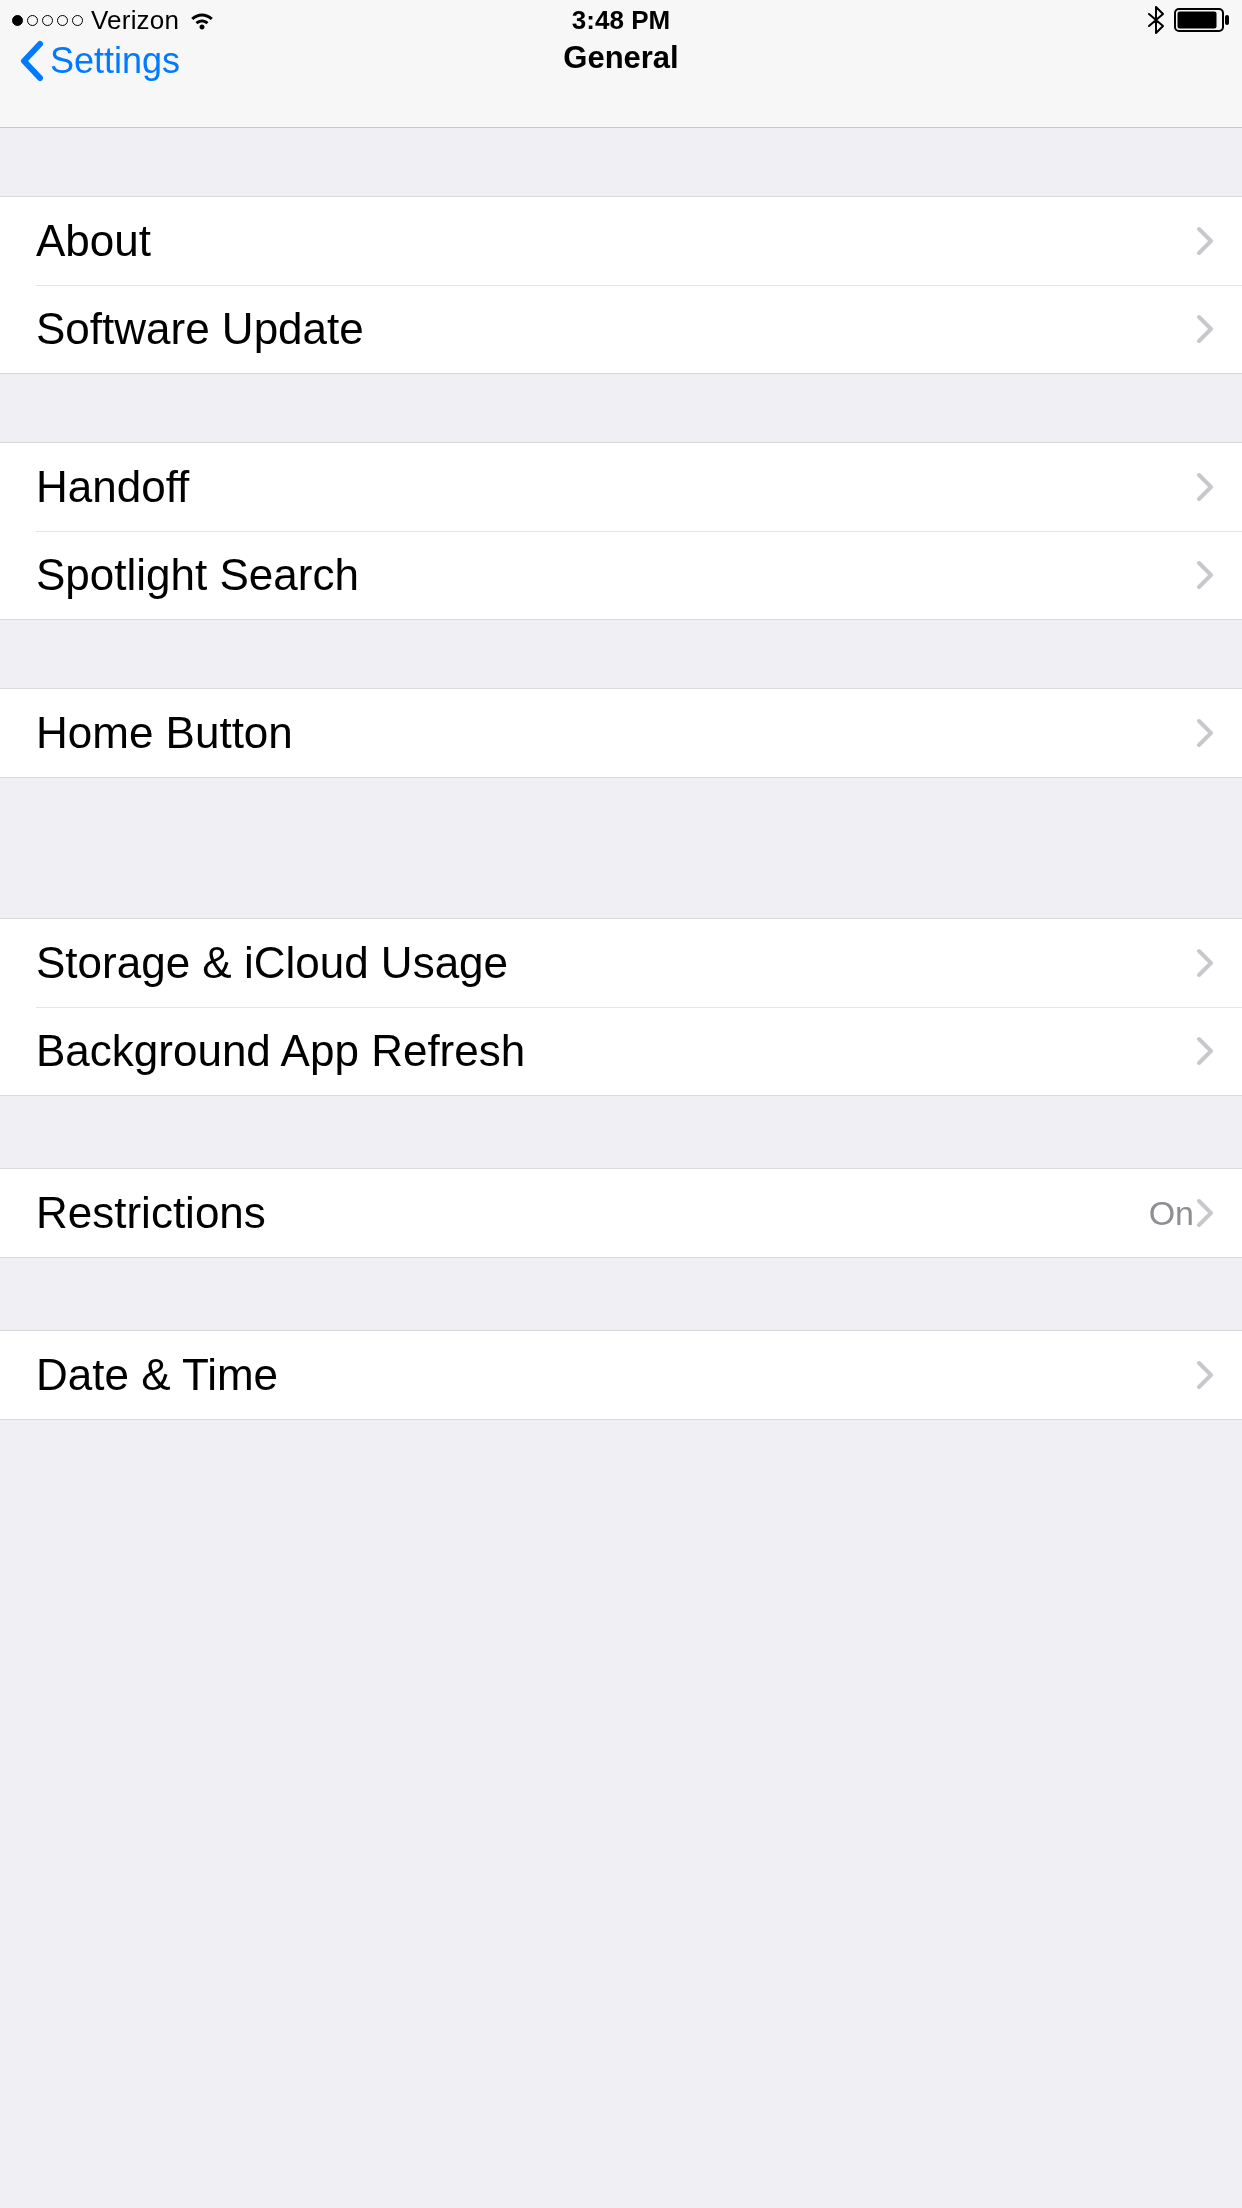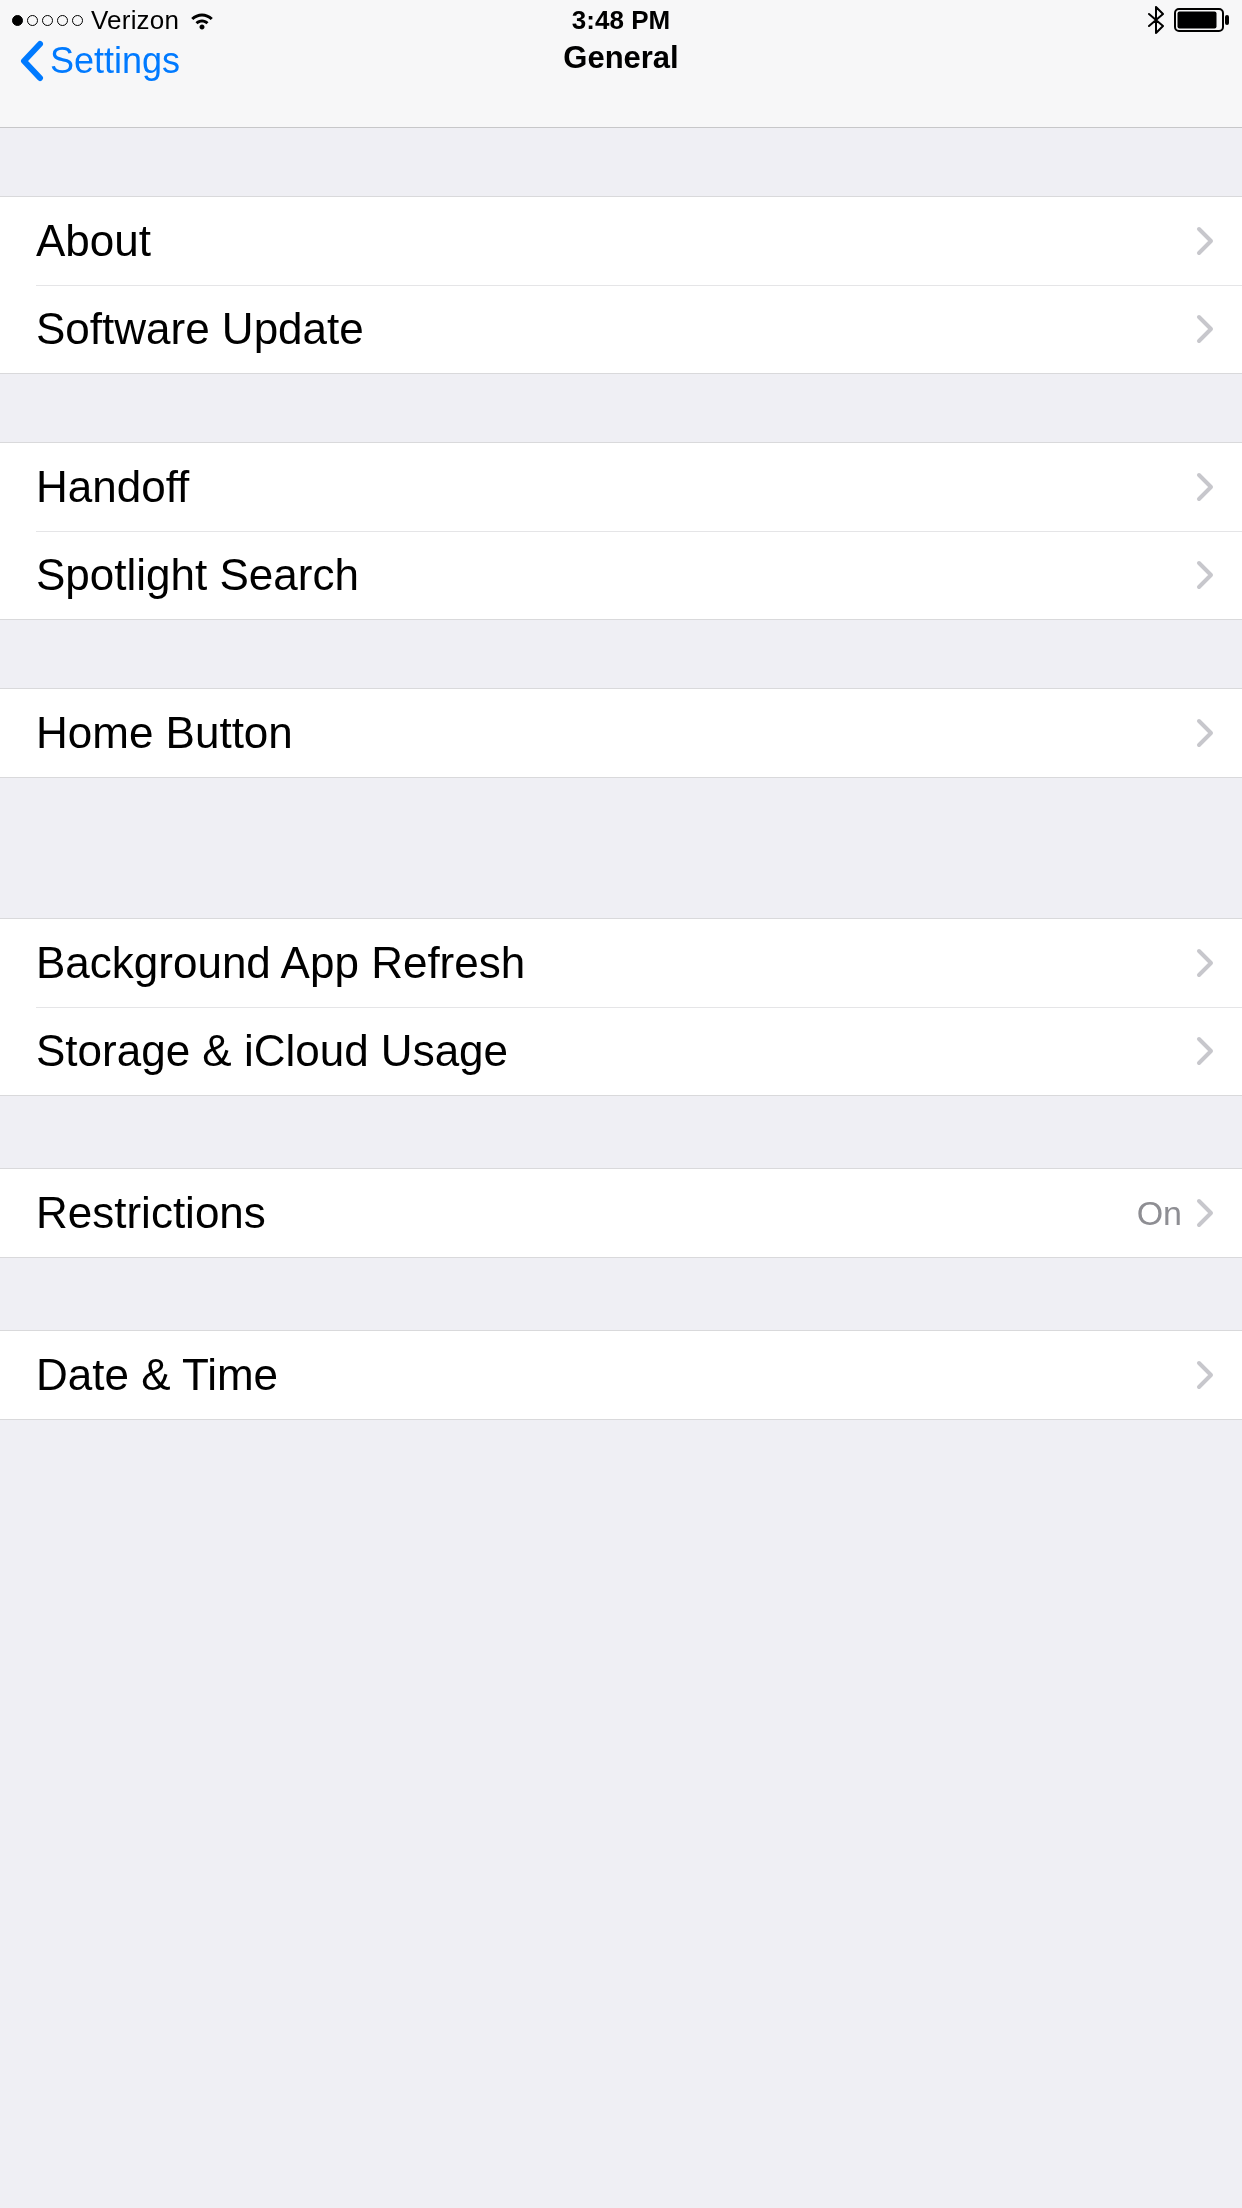--- a/index.html
+++ b/index.html
@@ -133,21 +133,21 @@
     }
     .row-label {
       font-size: 44px;
       color: #000;
       flex: 1;
       letter-spacing: 0;
     }
     .row-value {
       font-size: 34px;
       color: #8e8e93;
-      margin-right: 14px;
+      margin-right: 2px;
     }
     .chevron {
       color: #c7c7cc;
     }
     .chevron svg { display:block; }
   </style>
 </head>
 <body>
 
 <div class="status-bar">
@@ -254,29 +254,29 @@
     </div>
   </div>
 
   <div class="spacer"></div>
 
 
   <div class="spacer-lg"></div>
 
   <div class="group">
     <div class="row">
+      <span class="row-label">Storage &amp; iCloud Usage</span>
+      <span class="chevron">
+        <svg width="18" height="30" viewBox="0 0 18 30">
+            <polyline points="3,3 15,15 3,27" fill="none" stroke="#c7c7cc" stroke-width="4" stroke-linecap="round" stroke-linejoin="round"></polyline>
+          </svg>
+      </span>
+    </div>
+    <div class="row">
       <span class="row-label">Background App Refresh</span>
-      <span class="chevron">
-        <svg width="18" height="30" viewBox="0 0 18 30">
-            <polyline points="3,3 15,15 3,27" fill="none" stroke="#c7c7cc" stroke-width="4" stroke-linecap="round" stroke-linejoin="round"></polyline>
-          </svg>
-      </span>
-    </div>
-    <div class="row">
-      <span class="row-label">Storage &amp; iCloud Usage</span>
       <span class="chevron">
         <svg width="18" height="30" viewBox="0 0 18 30">
             <polyline points="3,3 15,15 3,27" fill="none" stroke="#c7c7cc" stroke-width="4" stroke-linecap="round" stroke-linejoin="round"></polyline>
           </svg>
       </span>
     </div>
   </div>
 
   <div class="spacer-lg"></div>
 

